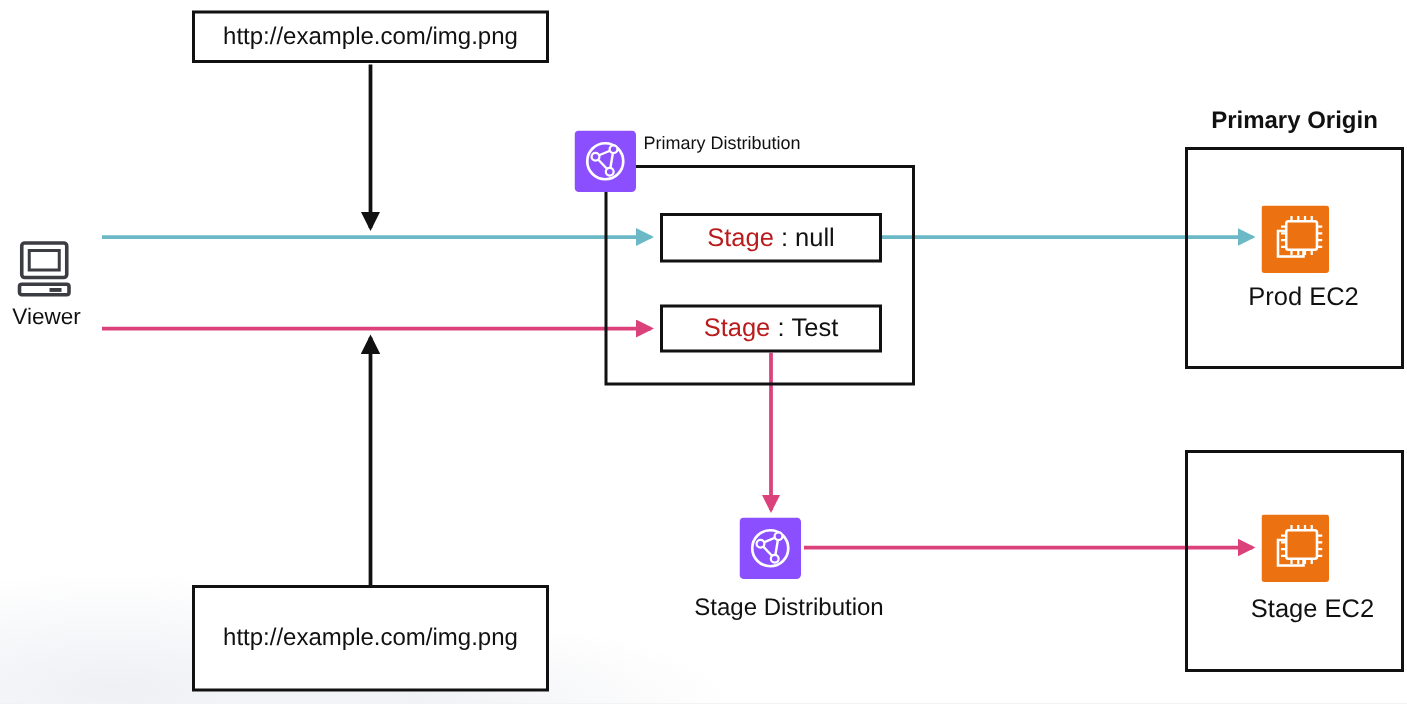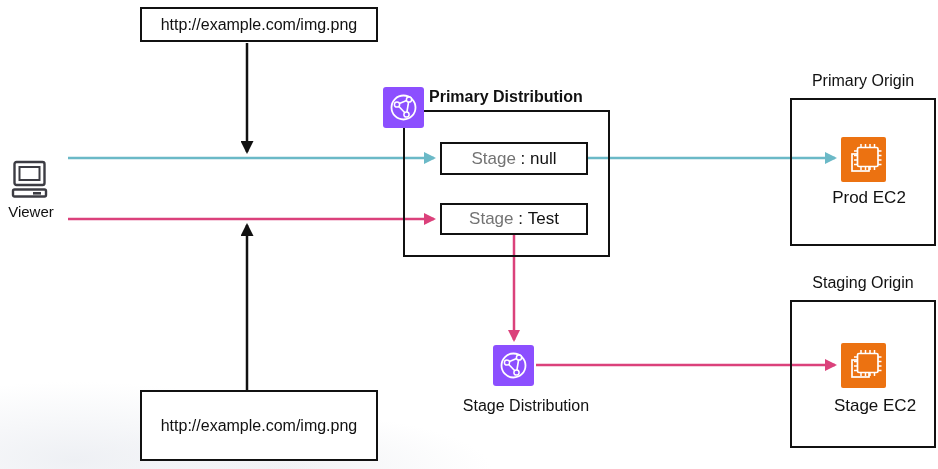--- a/index.html
+++ b/index.html
@@ -13,32 +13,32 @@
     color:#111;
   }
   svg.wires{position:absolute;left:0;top:0;z-index:1;}
   .outline-box{
     position:absolute;z-index:2;
     border:2.5px solid #111;background:transparent;box-sizing:border-box;
   }
   .fill-box{
     position:absolute;z-index:3;
     border:2.5px solid #111;background:#fff;box-sizing:border-box;
-    display:flex;align-items:center;justify-content:center;text-align:center;margin-left:12px;
+    display:flex;align-items:center;justify-content:center;text-align:center;
   }
   .stage-row{
     position:absolute;z-index:3;
     border:2px solid #111;background:#fff;box-sizing:border-box;
     display:flex;align-items:center;justify-content:center;
     font-size:17px;
   }
   .url-text{font-size:16px;line-height:1.45;}
-  .kpurple{color:#737373;}
+  .kpurple{color:#b91c1c;}
   .sep{white-space:pre;}
-  .title-label{position:absolute;z-index:3;font-size:16px;font-weight:bold;}
+  .title-label{position:absolute;z-index:3;font-size:12px;}
   .center-label{position:absolute;z-index:3;font-size:16px;text-align:center;}
   .icon{position:absolute;z-index:4;line-height:0;}
   .cf-bg{fill:#8C4FFF;}
 </style>
 </head>
 <body>
 
 <div class="stage-canvas">
 
   <svg class="wires" width="938" height="469" viewBox="0 0 938 469">
@@ -120,36 +120,35 @@
       <line x1="26" y1="12.5" x2="14" y2="17.5" stroke="#fff" stroke-width="1.6"></line>
       <line x1="14" y1="17.5" x2="23.5" y2="27.5" stroke="#fff" stroke-width="1.6"></line>
       <line x1="26" y1="12.5" x2="23.5" y2="27.5" stroke="#fff" stroke-width="1.6"></line>
       <circle cx="26" cy="12.5" r="2.6" fill="#8C4FFF" stroke="#fff" stroke-width="1.5"></circle>
       <circle cx="14" cy="17.5" r="2.6" fill="#8C4FFF" stroke="#fff" stroke-width="1.5"></circle>
       <circle cx="23.5" cy="27.5" r="2.6" fill="#8C4FFF" stroke="#fff" stroke-width="1.5"></circle>
     </svg>
   </span>
   <div class="center-label" style="left:426px;top:397px;width:200px;">Stage Distribution</div>
 
-  <div class="center-label" style="left:790px;top:72px;width:146px;">Primary Origin</div>
+  <div class="center-label" style="left:790px;top:72px;width:146px;font-weight:bold;">Primary Origin</div>
   <div class="outline-box" style="left:790px;top:98px;width:146px;height:148px;"></div>
   <span class="icon" style="left:841px;top:137px;">
     <svg width="45" height="45" viewBox="0 0 45 45">
       <rect x="0" y="0" width="45" height="45" rx="2" fill="#EC7211"></rect>
       <rect x="11" y="17" width="17" height="17" fill="none" stroke="#fff" stroke-width="1.7"></rect>
       <path stroke="#fff" stroke-width="1.5" d="M20,10.5 V7 M24.5,10.5 V7 M29,10.5 V7 M33.5,10.5 V7
         M20,29.5 V33 M24.5,29.5 V33 M29,29.5 V33 M33.5,29.5 V33
         M16.5,14 H13 M16.5,18.5 H13 M16.5,23 H13 M16.5,27.5 H13
         M37,14 H40.5 M37,18.5 H40.5 M37,23 H40.5 M37,27.5 H40.5"></path>
       <rect x="16.5" y="10.5" width="20.5" height="19" rx="1.5" fill="#EC7211" stroke="#fff" stroke-width="1.7"></rect>
     </svg>
   </span>
   <div class="center-label" style="left:790px;top:188px;width:158px;font-size:17px;">Prod EC2</div>
 
-  <div class="center-label" style="left:790px;top:274px;width:146px;">Staging Origin</div>
   <div class="outline-box" style="left:790px;top:300px;width:146px;height:148px;"></div>
   <span class="icon" style="left:841px;top:343px;">
     <svg width="45" height="45" viewBox="0 0 45 45">
       <rect x="0" y="0" width="45" height="45" rx="2" fill="#EC7211"></rect>
       <rect x="11" y="17" width="17" height="17" fill="none" stroke="#fff" stroke-width="1.7"></rect>
       <path stroke="#fff" stroke-width="1.5" d="M20,10.5 V7 M24.5,10.5 V7 M29,10.5 V7 M33.5,10.5 V7
         M20,29.5 V33 M24.5,29.5 V33 M29,29.5 V33 M33.5,29.5 V33
         M16.5,14 H13 M16.5,18.5 H13 M16.5,23 H13 M16.5,27.5 H13
         M37,14 H40.5 M37,18.5 H40.5 M37,23 H40.5 M37,27.5 H40.5"></path>
       <rect x="16.5" y="10.5" width="20.5" height="19" rx="1.5" fill="#EC7211" stroke="#fff" stroke-width="1.7"></rect>

